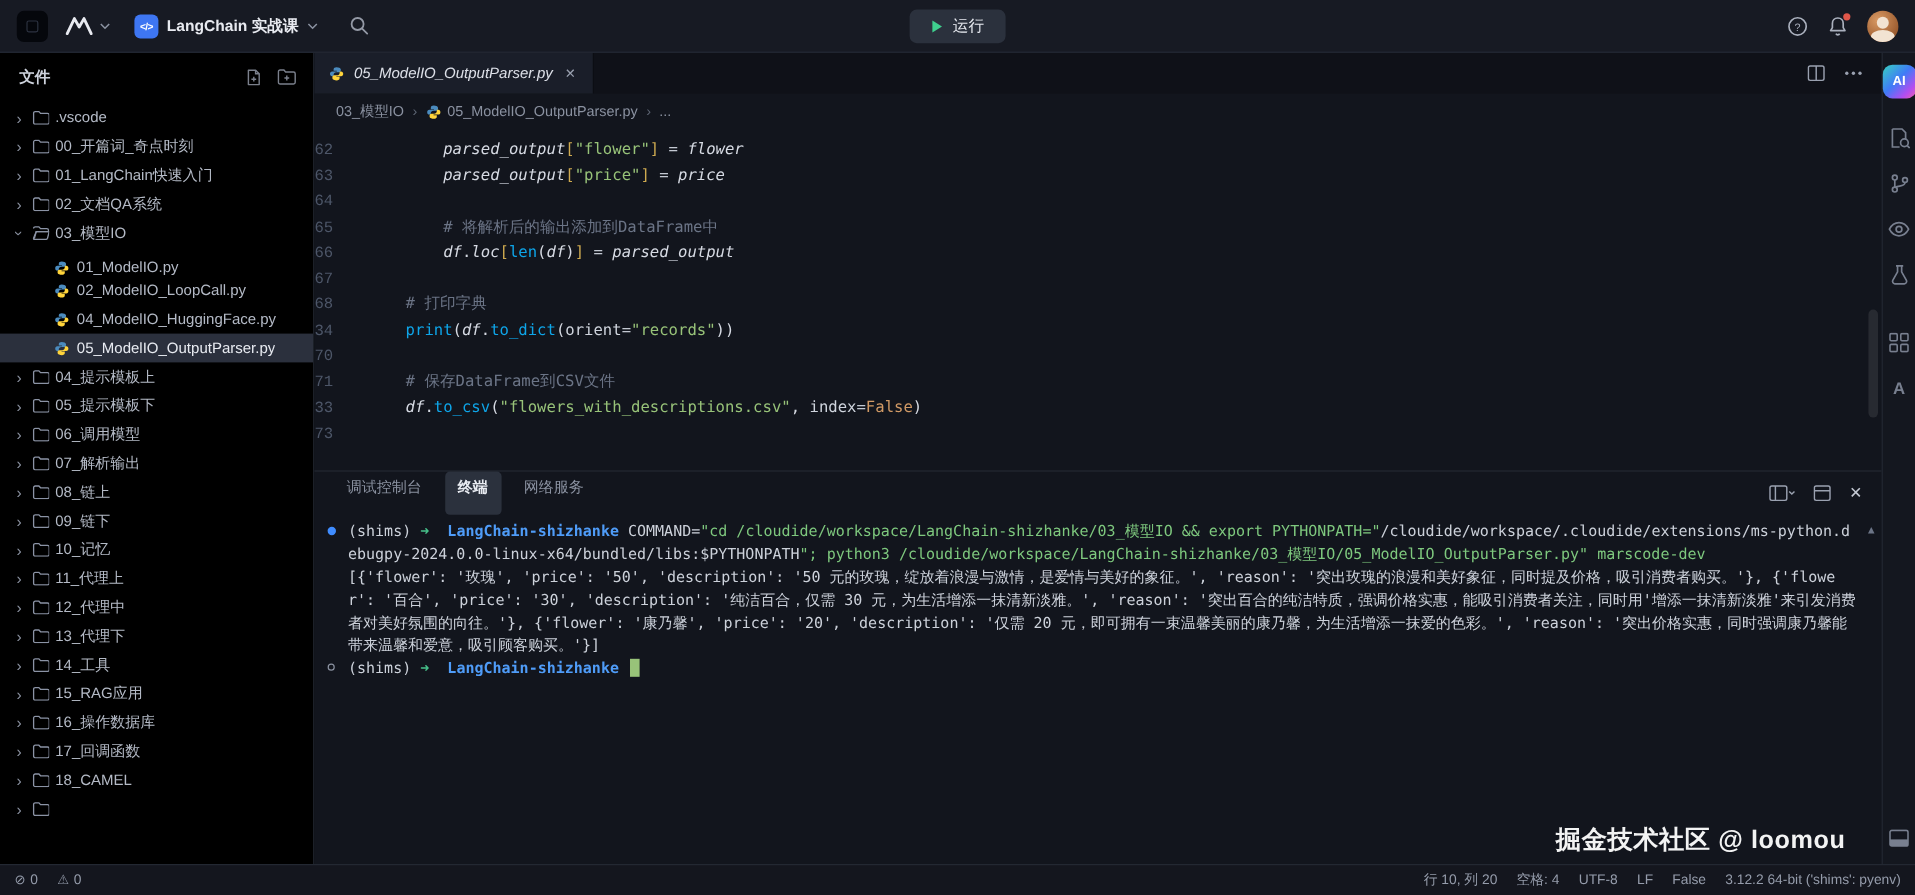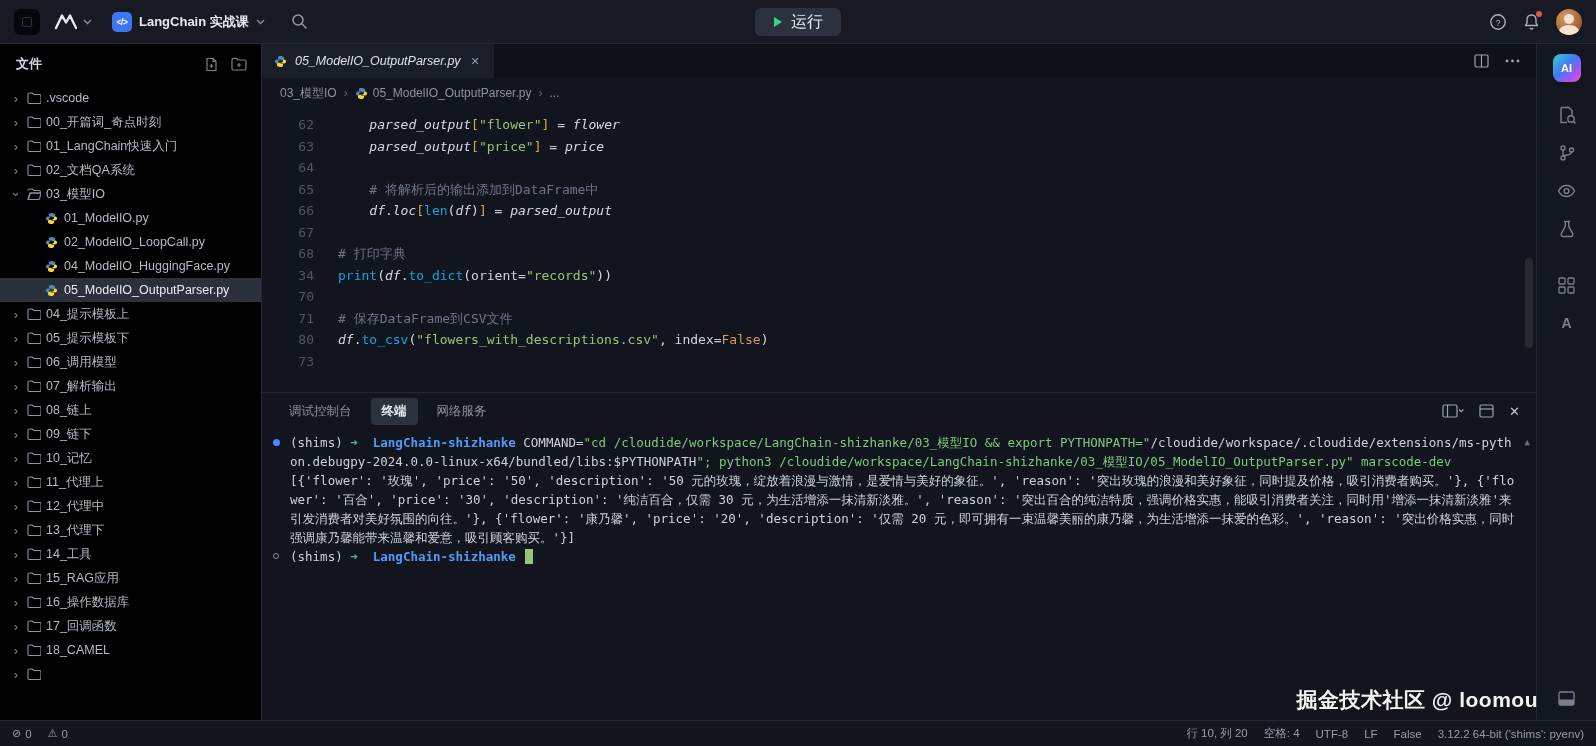--- a/index.html
+++ b/index.html
@@ -11,21 +11,21 @@
   .topbar { height:44px; background:#171a23; border-bottom:1px solid #252a35; display:flex; align-items:center; padding:0 14px; position:relative; z-index:3; }
   .tb-left { display:flex; align-items:center; gap:10px; }
   .logo-black { width:26px; height:26px; border-radius:6px; background:#05070c; display:flex; align-items:center; justify-content:center; cursor:pointer; }
   .logo-black span { width:10px; height:10px; border:1.5px solid #2c3240; border-radius:2px; display:block; }
   .ms-logo { display:flex; align-items:center; gap:5px; cursor:pointer; padding:2px 4px; }
   .proj { display:flex; align-items:center; gap:7px; cursor:pointer; padding:3px 6px; border-radius:6px; }
   .proj-badge { width:20px; height:20px; border-radius:5px; background:#3e76f2; color:#fff; font-size:8.5px; font-weight:700; display:flex; align-items:center; justify-content:center; letter-spacing:-.5px; }
   .proj-label { font-size:13px; font-weight:600; color:#e8eaf0; white-space:nowrap; }
   .tb-search { margin-left:10px; cursor:pointer; opacity:.85; }
   .run-btn { position:absolute; left:50%; top:8px; transform:translateX(-50%); height:28px; padding:0 18px; background:#2b313d; border-radius:6px; display:flex; align-items:center; gap:8px; cursor:pointer; }
-  .run-btn span.lbl { font-size:16px; color:#e6e9ef; }
+  .run-btn span.lbl { font-size:13px; color:#e6e9ef; }
   .tb-right { margin-left:auto; display:flex; align-items:center; gap:16px; }
   .tb-icon { cursor:pointer; position:relative; }
   .bell-dot { position:absolute; top:-2px; right:-2px; width:6px; height:6px; border-radius:50%; background:#e0574a; }
   .avatar { width:26px; height:26px; border-radius:50%; background:radial-gradient(circle at 35% 30%, #d99a64, #9a5a2e 75%); position:relative; overflow:hidden; cursor:pointer; }
   .avatar::before { content:""; position:absolute; left:8px; top:5px; width:10px; height:10px; border-radius:50%; background:#f2e3d2; }
   .avatar::after { content:""; position:absolute; left:3px; top:16px; width:20px; height:12px; border-radius:50% 50% 0 0; background:#f2e3d2; }
 
   
   .middle { display:flex; height:676px; }
 
@@ -50,47 +50,47 @@
   .tabbar { height:34px; background:#0f1118; display:flex; align-items:stretch; }
   .tab { display:flex; align-items:center; gap:8px; padding:0 12px; background:#1a1e29; border-right:1px solid #0b0d13; cursor:pointer; }
   .tab-label { font-size:12.5px; font-style:italic; color:#dde0e8; }
   .tab-close { color:#9aa1b0; font-size:11px; cursor:pointer; padding:2px; }
   .tab-actions { margin-left:auto; display:flex; align-items:center; gap:16px; padding-right:16px; color:#9aa1b0; }
   .tab-actions > span { cursor:pointer; }
   .breadcrumb { height:30px; display:flex; align-items:center; padding:0 18px; gap:7px; font-size:12px; color:#8a91a0; }
   .crumb { display:flex; align-items:center; gap:5px; cursor:pointer; }
   .crumb-sep { color:#5c6472; }
   .code-wrap { flex:1; display:flex; font-family:"DejaVu Sans Mono","Liberation Mono",monospace; font-size:13px; line-height:21.5px; padding-top:6px; position:relative; overflow:hidden; }
-  .gutter { width:76px; text-align:right; padding-right:24px; color:#4d5668; user-select:none; flex:none; }
+  .gutter { width:76px; padding-right:24px; color:#4d5668; user-select:none; flex:none;font-family:Liberation Mono, monospace; }
   .code-lines { flex:1; white-space:pre; overflow:hidden; }
   .code-line { height:21.5px; }
   .tk-id { color:#d6dae3;font-style:italic; } .tk-str { color:#98c379; } .tk-com { color:#6b7486; }
   .tk-op { color:#c3c8d2; } .tk-br { color:#ceaa50; } .tk-pn { color:#d6dae3; }
   .tk-fn { color:#0ea5e9;text-align:center; } .tk-param { color:#cfd4dd; } .tk-kw { color:#d19a66; } .tk-ws {}
   .ed-scrollbar { position:absolute; right:3px; top:150px; width:8px; height:90px; border-radius:4px; background:rgba(255,255,255,.09); cursor:pointer; }
 
   
   .panel { flex:1; border-top:1px solid #232832; display:flex; flex-direction:column; position:relative; }
-  .panel-header { height:36px; display:flex; align-items:center; padding:0 16px; gap:4px; }
+  .panel-header { height:36px; display:flex; padding:0 16px; gap:4px; }
   .panel-tab { font-size:12.5px; color:#8a91a0; padding:5px 11px; border-radius:4px; cursor:pointer; }
   .panel-tab.active { background:#2b313d; color:#e8ebf1; font-weight:600; }
   .panel-actions { margin-left:auto; display:flex; align-items:center; gap:15px; color:#9aa1b0; }
   .panel-actions > span { cursor:pointer; }
   .term-body { flex:1; overflow:hidden; padding:4px 20px 0 28px; font-family:"DejaVu Sans Mono","Liberation Mono",monospace; font-size:12.5px; line-height:19px; color:#ccd1da; position:relative; }
   .term-line { white-space:pre-wrap; word-break:break-all; position:relative; }
   .tmark { position:absolute; left:-17px; top:6px; width:7px; height:7px; border-radius:50%; }
   .tmark.filled { background:#3f8cff; }
   .tmark.hollow { width:6px; height:6px; border:1.2px solid #8a91a0; background:transparent; }
   .sg-plain { color:#ccd1da; } .sg-green { color:#7ec87e; }
   .sg-arrow { color:#46c08a; font-weight:bold; } .sg-host { color:#4f9cf8; font-weight:bold; }
   .term-cursor { display:inline-block; width:7.5px; height:15px; background:#98c379; vertical-align:text-bottom; margin-left:2px; }
   .term-scroll-arrow { position:absolute; top:4px; right:6px; color:#6b7486; font-size:9px; cursor:pointer; }
 
   
-  .rstrip { width:60px; background:#14171f; border-left:1px solid #232832; display:flex; flex-direction:column; align-items:center; padding-top:10px; position:relative; }
+  .rstrip { width:28px; background:#14171f; border-left:1px solid #232832; display:flex; flex-direction:column; align-items:center; padding-top:10px; position:relative; }
   .ai-btn { width:28px; height:28px; border-radius:8px; background:linear-gradient(135deg,#37d1c0,#3f7bf7 45%,#b44df0 78%,#f062a7); display:flex; align-items:center; justify-content:center; color:#fff; font-size:11px; font-weight:800; cursor:pointer; margin-bottom:14px; }
   .rs-icon { height:38px; display:flex; align-items:center; justify-content:center; width:100%; cursor:pointer; opacity:.85; }
   .rs-gap { height:18px; }
   .rs-bottom { position:absolute; bottom:14px; left:0; width:100%; display:flex; justify-content:center; cursor:pointer; opacity:.85; }
   .rs-letter { font-size:14px; color:#8a92a3; font-weight:600; }
 
   
   .statusbar { height:26px; background:#14161e; border-top:1px solid #232832; display:flex; align-items:center; justify-content:space-between; padding:0 12px; font-size:11.5px; color:#959cab; position:relative; z-index:3; }
   .sb-left, .sb-right { display:flex; align-items:center; gap:16px; }
   .prob { display:flex; align-items:center; gap:4px; cursor:pointer; }
@@ -217,21 +217,21 @@
         <div class="tree-row" style="padding-left: 8px;">
           <span class="chev open">›</span>
           <span class="ticon">
             <svg width="14" height="12" viewBox="0 0 14 12">
               <path d="M1 2.4C1 1.6 1.6 1 2.4 1h3l1.4 1.5h5.2c.8 0 1.4.6 1.4 1.4V5H3.2L1.6 10.8" fill="none" stroke="#8b93a5" stroke-width="1.1"></path>
               <path d="M1.4 11.5h9.8c.6 0 1.2-.4 1.4-1L14 5H3.2L1 10.4c-.2.6.1 1.1.4 1.1z" fill="none" stroke="#8b93a5" stroke-width="1.1"></path>
             </svg>
           </span>
           <span class="tlabel">03_模型IO</span>
         </div>
-        <div class="tree-row" style="padding-left: 26px;">
+        <div class="tree-row" style="padding-left: 26px; align-items: flex-end;">
           <span class="chev-spacer"></span>
           <span class="ticon">
             <svg width="13" height="13" viewBox="0 0 13 13">
               <path d="M6.5 1C5 1 4 1.6 4 2.8V4h2.7v.5H2.8C1.6 4.5 1 5.4 1 6.5S1.6 8.5 2.8 8.5H4V7.2c0-1.2 1-2 2.2-2h2.3c1 0 1.5-.7 1.5-1.6V2.8C10 1.6 8 1 6.5 1z" fill="#4b8bbe"></path>
               <path d="M6.5 12c1.5 0 2.5-.6 2.5-1.8V9H6.3v-.5h3.9c1.2 0 1.8-.9 1.8-2S11.4 4.5 10.2 4.5H9v1.3c0 1.2-1 2-2.2 2H4.5c-1 0-1.5.7-1.5 1.6v.8C3 11.4 5 12 6.5 12z" fill="#ffd43b"></path>
             </svg>
           </span>
           <span class="tlabel">01_ModelIO.py</span>
         </div>
         <div class="tree-row" style="padding-left: 26px;">
@@ -465,21 +465,21 @@
             <div>62</div>
             <div>63</div>
             <div>64</div>
             <div>65</div>
             <div>66</div>
             <div>67</div>
             <div>68</div>
             <div>34</div>
             <div>70</div>
             <div>71</div>
-            <div>80</div>
+            <div>33</div>
             <div>73</div>
           </div>
         <div class="code-lines"><div class="code-line"><span class="tk-ws">    </span><span class="tk-id">parsed_output</span><span class="tk-br">[</span><span class="tk-str">"flower"</span><span class="tk-br">]</span><span class="tk-op"> = </span><span class="tk-id">flower</span></div><div class="code-line"><span class="tk-ws">    </span><span class="tk-id">parsed_output</span><span class="tk-br">[</span><span class="tk-str">"price"</span><span class="tk-br">]</span><span class="tk-op"> = </span><span class="tk-id">price</span></div><div class="code-line">&nbsp;</div><div class="code-line"><span class="tk-ws">    </span><span class="tk-com"># 将解析后的输出添加到DataFrame中</span></div><div class="code-line"><span class="tk-ws">    </span><span class="tk-id">df</span><span class="tk-pn">.</span><span class="tk-id">loc</span><span class="tk-br">[</span><span class="tk-fn">len</span><span class="tk-pn">(</span><span class="tk-id">df</span><span class="tk-pn">)</span><span class="tk-br">]</span><span class="tk-op"> = </span><span class="tk-id">parsed_output</span></div><div class="code-line">&nbsp;</div><div class="code-line"><span class="tk-com"># 打印字典</span></div><div class="code-line"><span class="tk-fn">print</span><span class="tk-pn">(</span><span class="tk-id">df</span><span class="tk-pn">.</span><span class="tk-fn">to_dict</span><span class="tk-pn">(</span><span class="tk-param">orient</span><span class="tk-op">=</span><span class="tk-str">"records"</span><span class="tk-pn">))</span></div><div class="code-line">&nbsp;</div><div class="code-line"><span class="tk-com"># 保存DataFrame到CSV文件</span></div><div class="code-line"><span class="tk-id">df</span><span class="tk-pn">.</span><span class="tk-fn">to_csv</span><span class="tk-pn">(</span><span class="tk-str">"flowers_with_descriptions.csv"</span><span class="tk-pn">, </span><span class="tk-param">index</span><span class="tk-op">=</span><span class="tk-kw">False</span><span class="tk-pn">)</span></div><div class="code-line">&nbsp;</div></div>
         <div class="ed-scrollbar"></div>
       </div>
     </div>
 
     <div class="panel">
       <div class="panel-header">
         <div style="display:flex;gap:8px;" id="panel-tabs">

